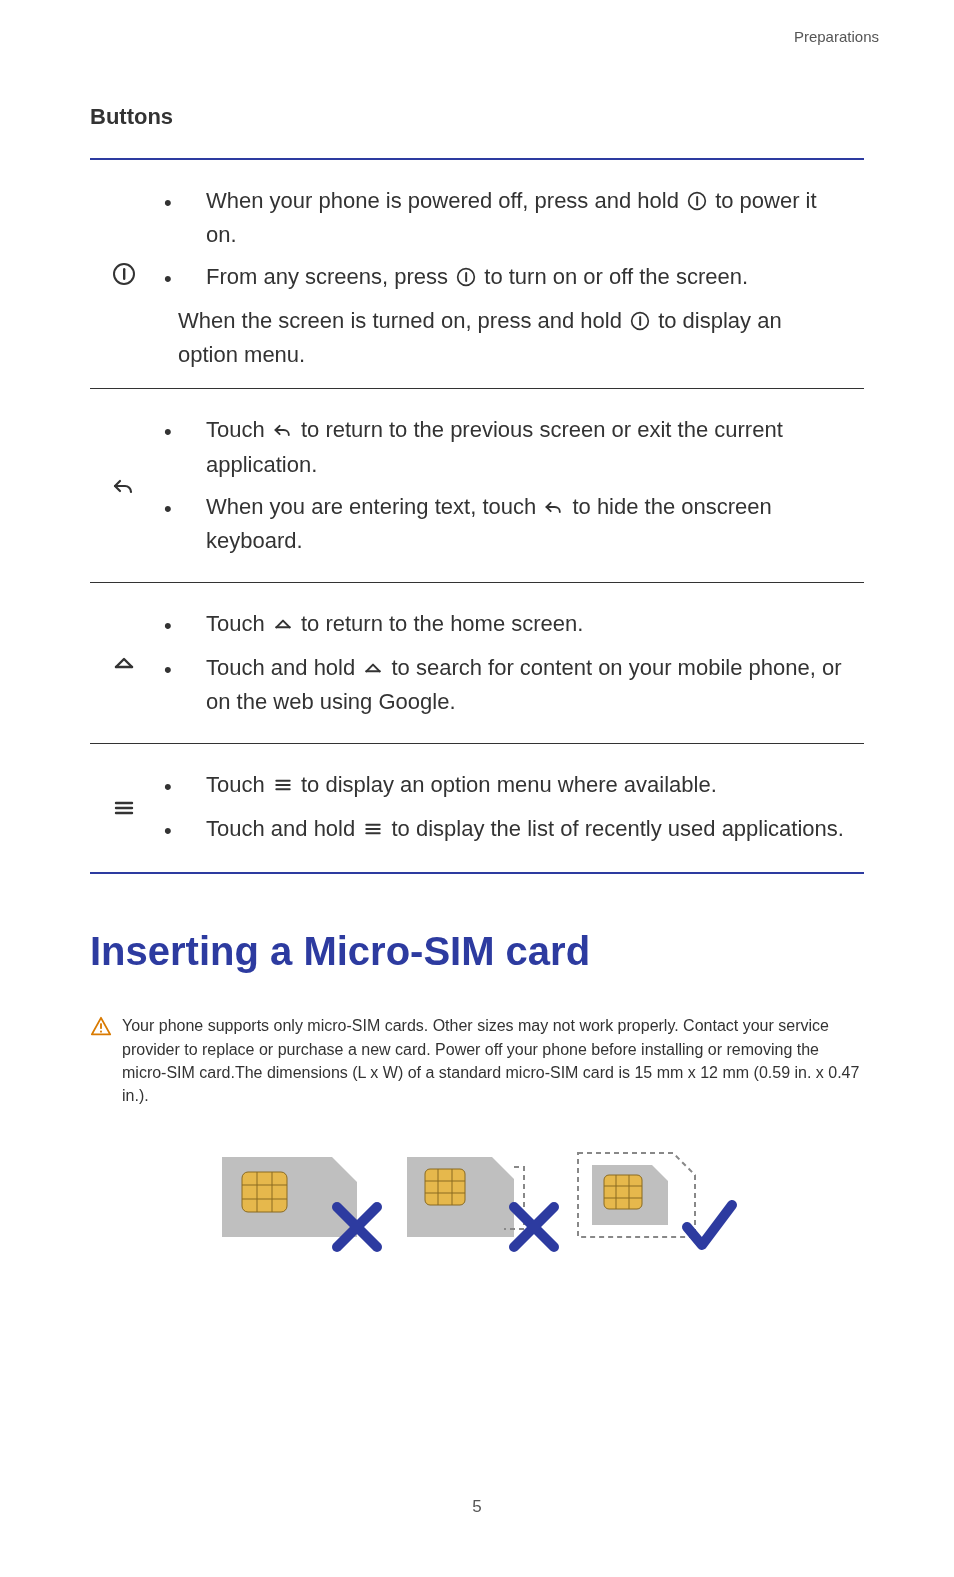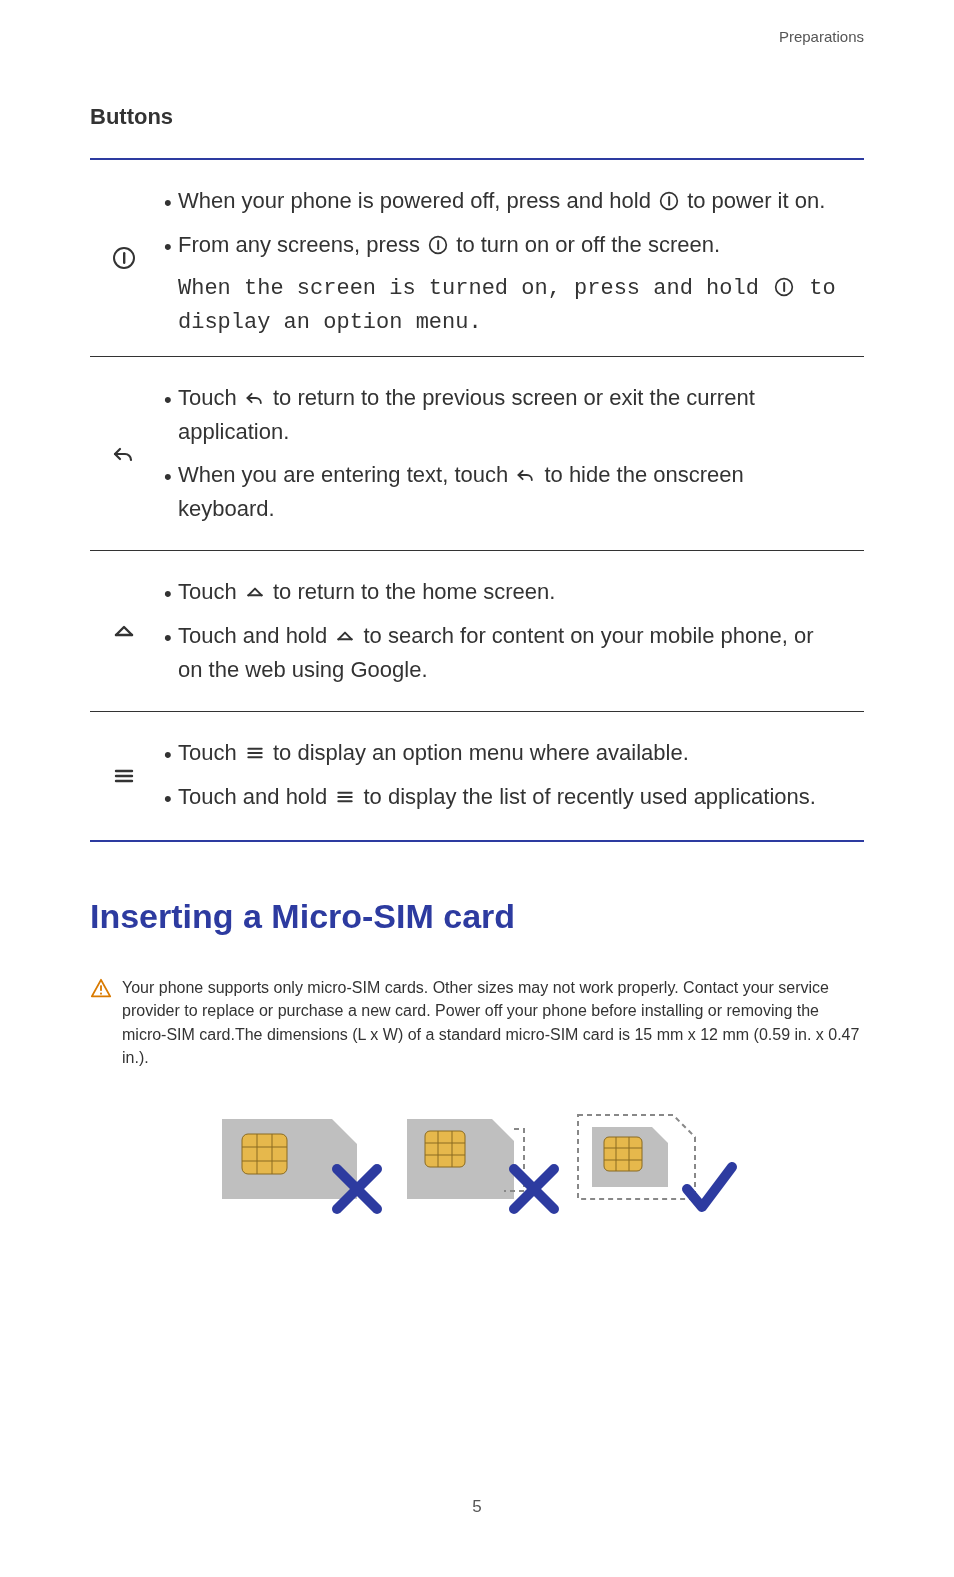--- a/index.html
+++ b/index.html
@@ -13,21 +13,21 @@
   .page {
     width: 954px;
     min-height: 1577px;
     position: relative;
     padding: 0;
     box-sizing: border-box;
   }
   .running-head {
     position: absolute;
     top: 28px;
-    right: 90px;
+    right: 75px;
     font-size: 15px;
     color: #555;
   }
   .content {
     padding: 104px 90px 0 90px;
   }
   .subhead {
     font-size: 22px;
     font-weight: bold;
     color: #333;
@@ -65,34 +65,34 @@
     display: flex;
     align-items: flex-start;
     margin: 8px 0;
   }
   .bullet .dot {
     flex: 0 0 14px;
     padding-top: 2px;
   }
   .bullet .btxt {
     flex: 1;
+    margin-left: 28px;
   }
   .cont {
     margin-left: 14px;
     margin-top: 6px;
-    font-family: Liberation Mono, monospace;
   }
   .iicon {
     display: inline-block;
     vertical-align: -3px;
     margin: 0 2px;
   }
   .section-title {
     color: #2d3ba0;
-    font-size: 34px;
+    font-size: 40px;
     font-weight: bold;
     margin-top: 55px;
     margin-bottom: 40px;
   }
   .warn-block {
     display: flex;
     align-items: flex-start;
     font-size: 16px;
     line-height: 1.45;
     color: #333;

